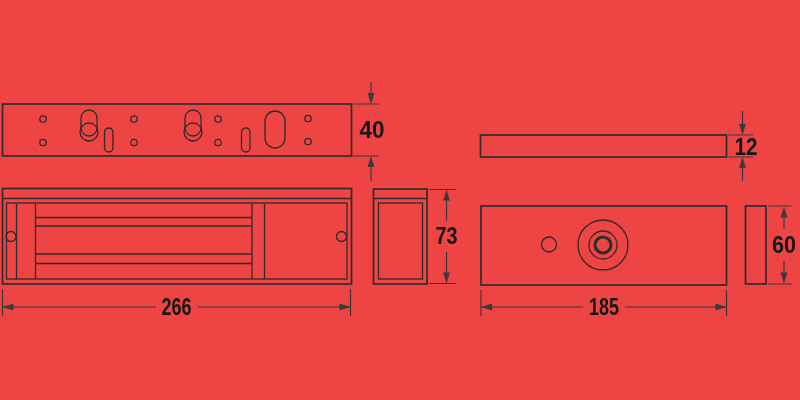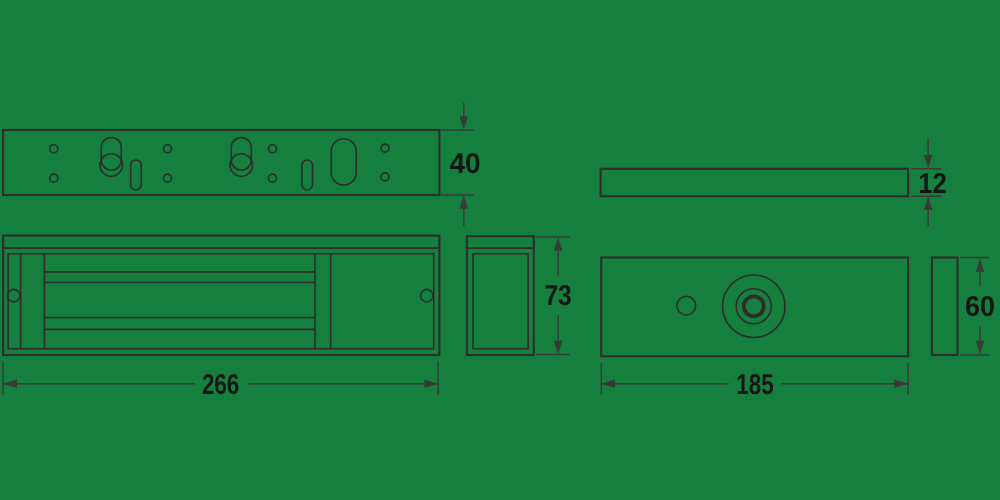--- a/index.html
+++ b/index.html
@@ -1,16 +1,16 @@
 <!DOCTYPE html>
 <html><head>
 <meta charset="utf-8">
 <style>
   html,body{margin:0;padding:0;background:#ffffff;}
-  .stage{position:relative;width:800px;height:400px;background:#15803d;overflow:hidden;}
+  .stage{position:relative;width:800px;height:400px;background:#ef4444;overflow:hidden;}
   svg{display:block;}
   .ol{fill:none;stroke:#2d2d2d;stroke-width:1.7;}   
   .il{fill:none;stroke:#2d2d2d;stroke-width:1.3;}   
   .dl{fill:none;stroke:#3a3a3a;stroke-width:1.2;}   
   .ah{fill:#3a3a3a;stroke:none;}                    
   text.dim{font-family:"Liberation Sans",sans-serif;font-weight:700;font-size:23px;
            fill:#161616;text-anchor:middle;}
 </style>
 </head>
 <body>

